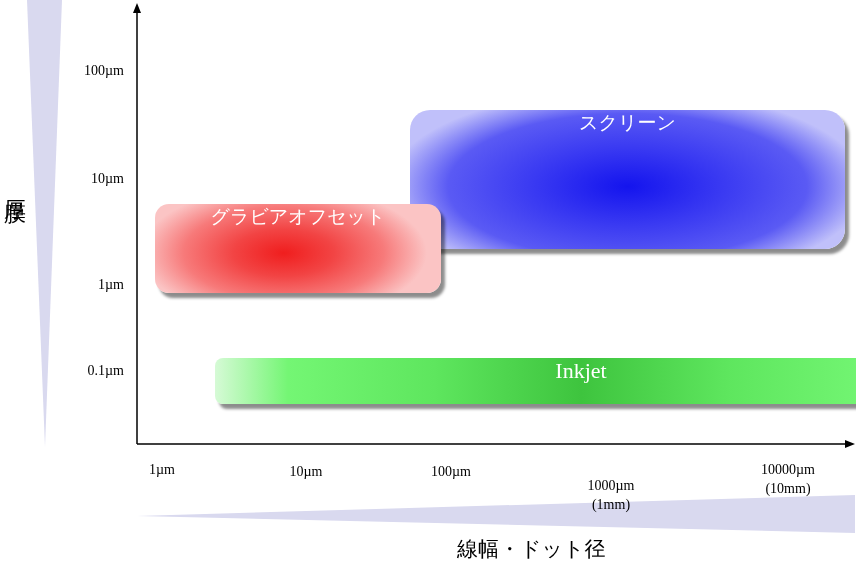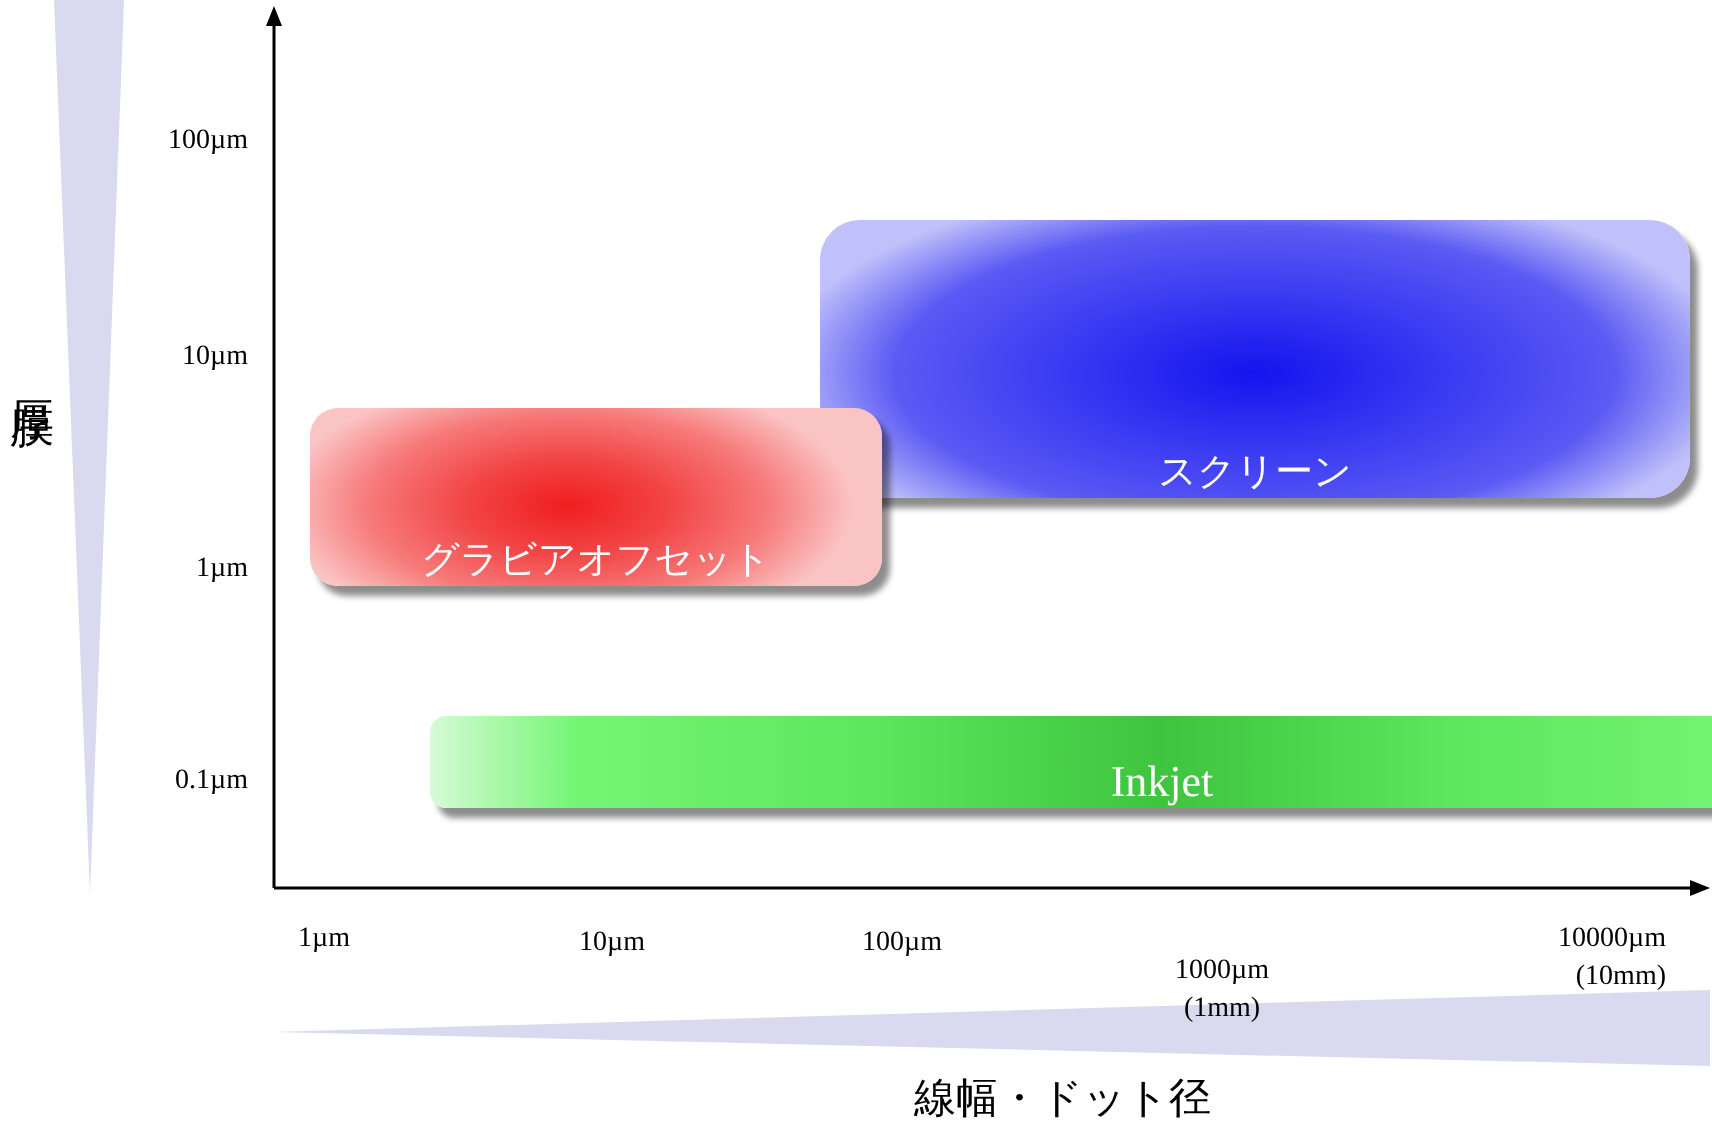--- a/index.html
+++ b/index.html
@@ -2,21 +2,21 @@
 <html><head>
   <meta charset="utf-8">
   <style>
     html, body { margin:0; padding:0; background:#ffffff; }
     body { width:856px; height:563px; position:relative; overflow:hidden; font-family:"Liberation Serif", serif; }
     .wedge { position:absolute; left:0; top:0; }
     .ylabel { position:absolute; left:0; top:185px; width:30px; font-family:"DejaVu Sans", sans-serif; font-size:22px; color:#000; writing-mode:vertical-rl; text-orientation:upright; letter-spacing:-2px; }
     .ytick { position:absolute; width:70px; text-align:right; font-size:14px; color:#000; left:54px; }
     .xtick { position:absolute; text-align:center; font-size:14px; color:#000; line-height:19px; width:90px; }
     .xlabel { position:absolute; left:457px; top:535px; font-family:"DejaVu Sans", sans-serif; font-size:21px; color:#000;text-align:center; }
-    .box { position:absolute; border-radius:14px; color:#fff; display:flex; align-items:flex-end; justify-content:center; box-shadow:4px 5px 3px rgba(0,0,0,0.45); }
+    .box { position:absolute; border-radius:14px; color:#fff; display:flex; align-items:flex-start; justify-content:center; box-shadow:4px 5px 3px rgba(0,0,0,0.45); }
     .box.screen { left:410px; top:110px; width:435px; height:139px; border-radius:20px;
       background: radial-gradient(ellipse 55% 70% at 50% 55%, #1414ee 0%, #3a3af2 40%, #5a5af4 75%, #c0c0fa 100%); font-family:"DejaVu Sans", sans-serif; font-size:19px; }
     .box.gravure { left:155px; top:204px; width:286px; height:89px; border-radius:14px;
       background: radial-gradient(ellipse 50% 75% at 45% 55%, #f01e1e 0%, #f24444 35%, #f77a7a 70%, #fbc4c4 100%); font-family:"DejaVu Sans", sans-serif; font-size:19px; }
     .box.inkjet { left:215px; top:358px; width:732px; height:46px; border-radius:8px;
       background: linear-gradient(90deg, #d6fad6 0%, #74f674 10%, #5ee65e 30%, #3ec43e 50%, #5ee65e 70%, #74f674 90%, #d6fad6 100%); font-family:"Liberation Serif", serif; font-size:22px; }
   </style>
 </head>
 <body>
 
@@ -27,36 +27,36 @@
   <polygon points="137,3 133,13 141,13" fill="#000"></polygon>
   <line x1="137" y1="444" x2="846" y2="444" stroke="#000" stroke-width="1.5"></line>
   <polygon points="855,444 845,440 845,448" fill="#000"></polygon>
 </svg>
 
 <div class="ylabel">膜厚</div>
 
 <div class="ytick" style="top:63px;">100µm</div>
 <div class="ytick" style="top:171px;">10µm</div>
 <div class="ytick" style="top:277px;">1µm</div>
-<div class="ytick" style="top:383px;">0.1µm</div>
+<div class="ytick" style="top:363px;">0.1µm</div>
 
 <div class="xtick" style="left:117px; top:460px;">
   <div>1µm</div>
 </div>
 <div class="xtick" style="left:261px; top:462px;">
   <div>10µm</div>
 </div>
 <div class="xtick" style="left:406px; top:462px;">
   <div>100µm</div>
 </div>
 <div class="xtick" style="left:566px; top:476px;">
   <div>1000µm</div>
   <div>(1mm)</div>
 </div>
-<div class="xtick" style="left:743px; top:460px;text-align:right;">
+<div class="xtick" style="left:743px; top:460px;">
   <div>10000µm</div>
   <div>(10mm)</div>
 </div>
 
 <div class="xlabel">線幅・ドット径</div>
 
 <div class="box screen">
   <span>スクリーン</span>
 </div>
 <div class="box gravure">

